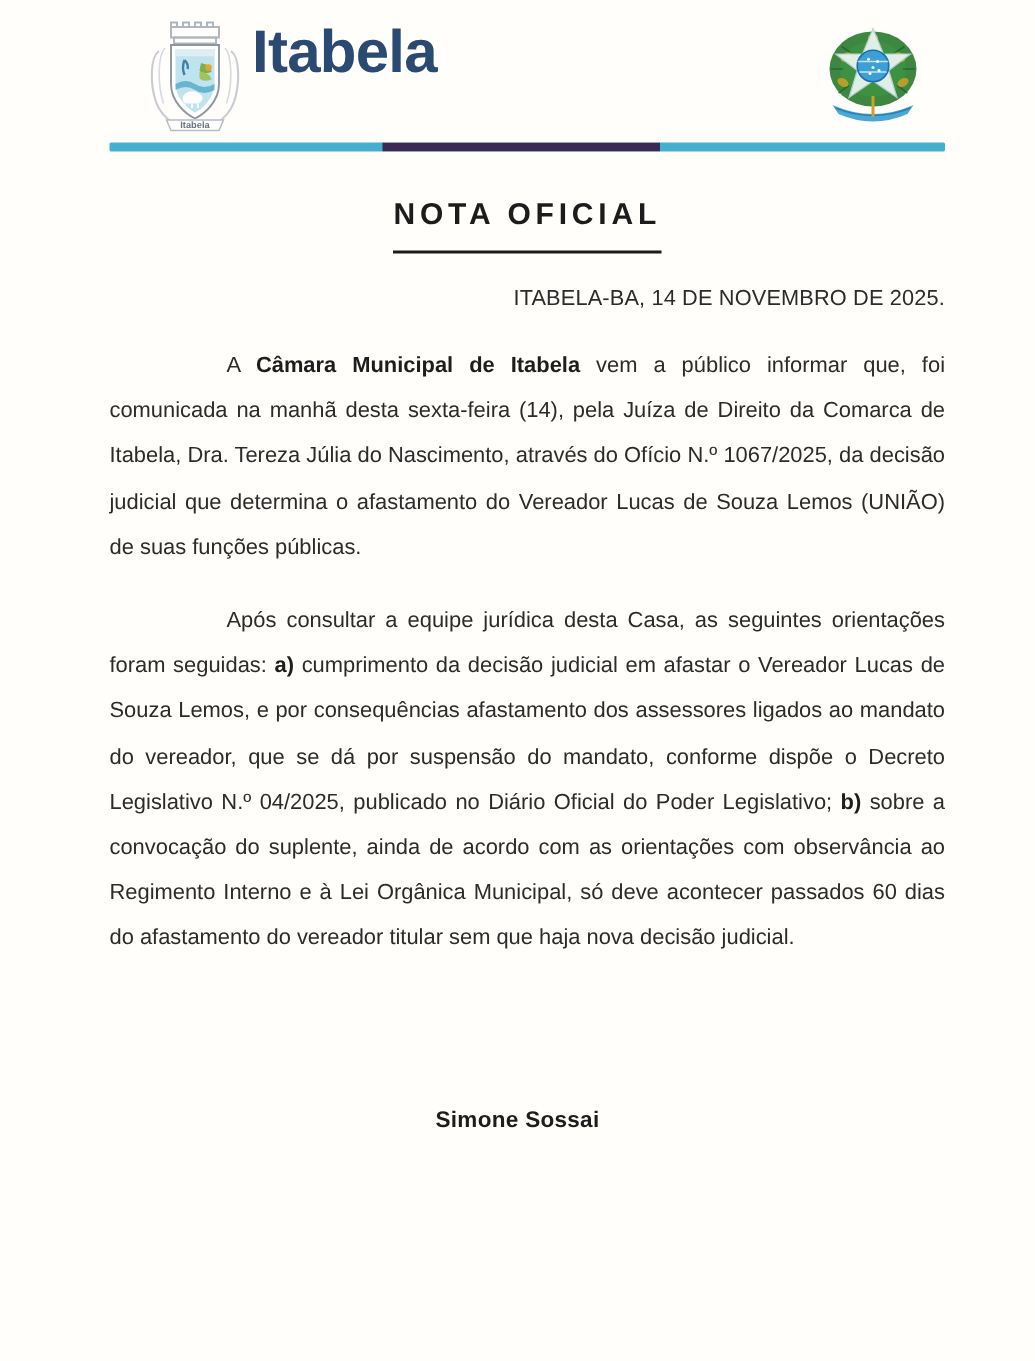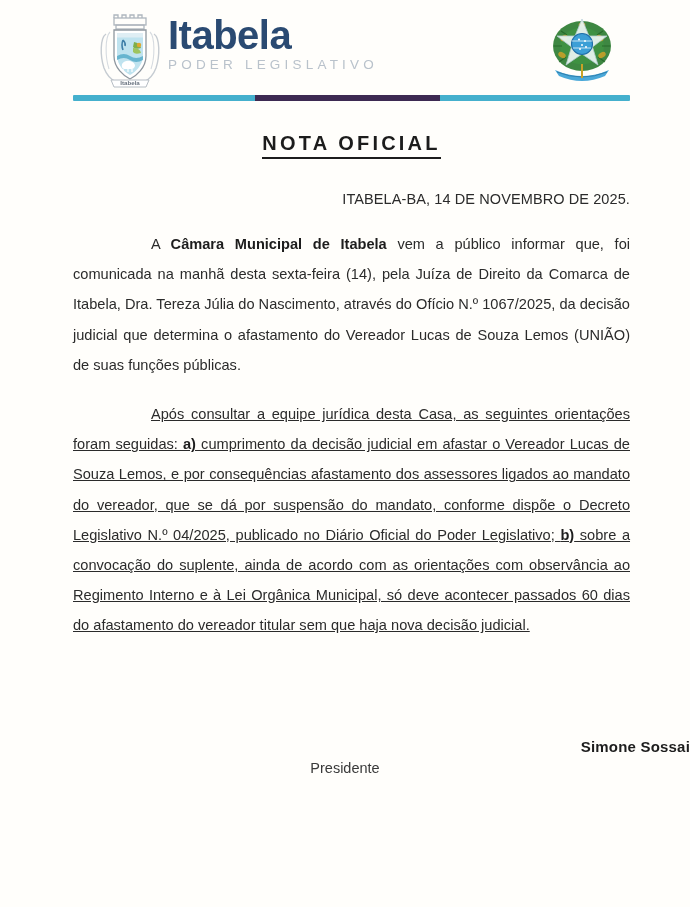--- a/index.html
+++ b/index.html
@@ -110,58 +110,57 @@
   .doc-title {
     text-align: center;
     font-size: 20px;
     font-weight: 700;
     color: #1c1c1c;
     letter-spacing: 3.2px;
     margin-top: 14px;
   }
   .doc-title span {
     border-bottom: 2.2px solid #1c1c1c;
-    padding-bottom: 3px;
+    padding-bottom: 13px;
   }
 
   .doc-date {
     text-align: right;
     font-size: 14.5px;
     color: #2b2b2b;
     margin-top: 36px;
     letter-spacing: 0.1px;
   }
 
   .para {
     font-size: 14.6px;
     color: #2b2b2b;
     text-align: justify;
     text-justify: inter-word;
     line-height: 2.07;
     margin-top: 22px;
     text-indent: 78px;
   }
-  .para.p2 { margin-top: 19px; text-decoration: underline; }
+  .para.p2 { margin-top: 19px; }
   .para.p3 { margin-top: 19px; }
   .para b { font-weight: 700; color: #1d1d1d; margin-top: 23px; }
 
   
   .signature {
     position: absolute;
     left: 0;
     top: 738px;
     width: 690px;
     text-align: center;
   }
   .sig-name {
     font-size: 15px;
     font-weight: 700;
     color: #1d1d1d;
     letter-spacing: 0.2px;
-    text-align: right;
   }
   .sig-role {
     font-size: 14.5px;
     color: #3a3a3a;
     margin-top: 5px;
   }
 </style>
 </head>
 <body>
 
@@ -200,21 +199,20 @@
 
         <path d="M25 28 q-2 5 0 10 M25 28 q3 3 2 6" fill="none" stroke="#3f7fa8" stroke-width="1.6"></path>
 
         <path d="M13 68 H51 L48 75 H16 Z" fill="#ffffff" stroke="#b6bdc4" stroke-width="1"></path>
         <text x="32" y="73.4" font-family="'Liberation Sans', sans-serif" font-size="6.2" font-weight="700" fill="#6a7480" text-anchor="middle">Itabela</text>
       </svg>
     </div>
 
     <div class="brand">
       <div class="brand-line2">Itabela</div>
-      <div class="brand-line3">PODER LEGISLATIVO</div>
     </div>
 
     <div class="crest-right">
       <svg viewBox="0 0 74 78" width="74" height="78">
 
         <g>
           <ellipse cx="37" cy="32" rx="29" ry="25" fill="#2e7d32" opacity="0.92"></ellipse>
           <ellipse cx="37" cy="32" rx="22" ry="18.5" fill="#3f9142"></ellipse>
 
           <g stroke="#1f6024" stroke-width="1.1" opacity="0.75">
@@ -265,16 +263,15 @@
     <div class="doc-date">ITABELA-BA, 14 DE NOVEMBRO DE 2025.</div>
 
     <p class="para p1"><span>A </span><b>Câmara Municipal de Itabela</b><span> vem a público informar que, foi comunicada na manhã desta sexta-feira (14), pela Juíza de Direito da Comarca de Itabela, Dra. Tereza Júlia do Nascimento, através do Ofício N.º 1067/2025, da decisão judicial que determina o afastamento do Vereador Lucas de Souza Lemos (UNIÃO) de suas funções públicas.</span></p>
 
     <p class="para p2"><span>Após consultar a equipe jurídica desta Casa, as seguintes orientações foram seguidas: </span><b>a)</b><span> cumprimento da decisão judicial em afastar o Vereador Lucas de Souza Lemos, e por consequências afastamento dos assessores ligados ao mandato do vereador, que se dá por suspensão do mandato, conforme dispõe o Decreto Legislativo N.º 04/2025, publicado no Diário Oficial do Poder Legislativo; </span><b>b)</b><span> sobre a convocação do suplente, ainda de acordo com as orientações com observância ao Regimento Interno e à Lei Orgânica Municipal, só deve acontecer passados 60 dias do afastamento do vereador titular sem que haja nova decisão judicial.</span></p>
 
   </div>
 
   <div class="signature">
     <div class="sig-name">Simone Sossai</div>
-    <div class="sig-role">Presidente</div>
   </div>
 
 </div>
 
 </body></html>

